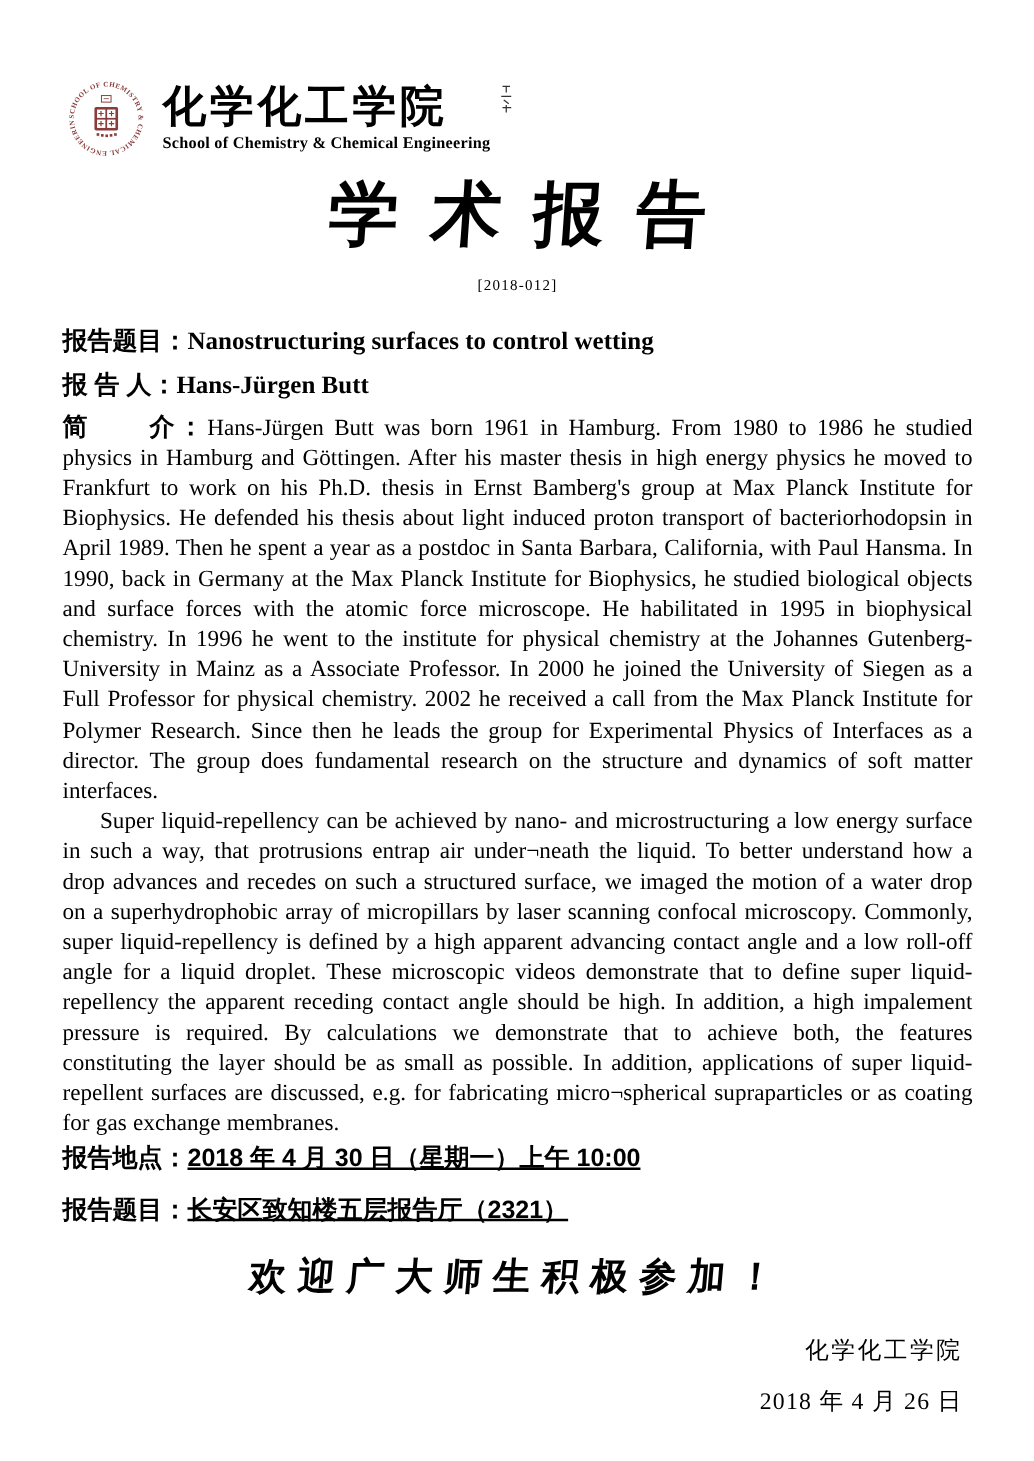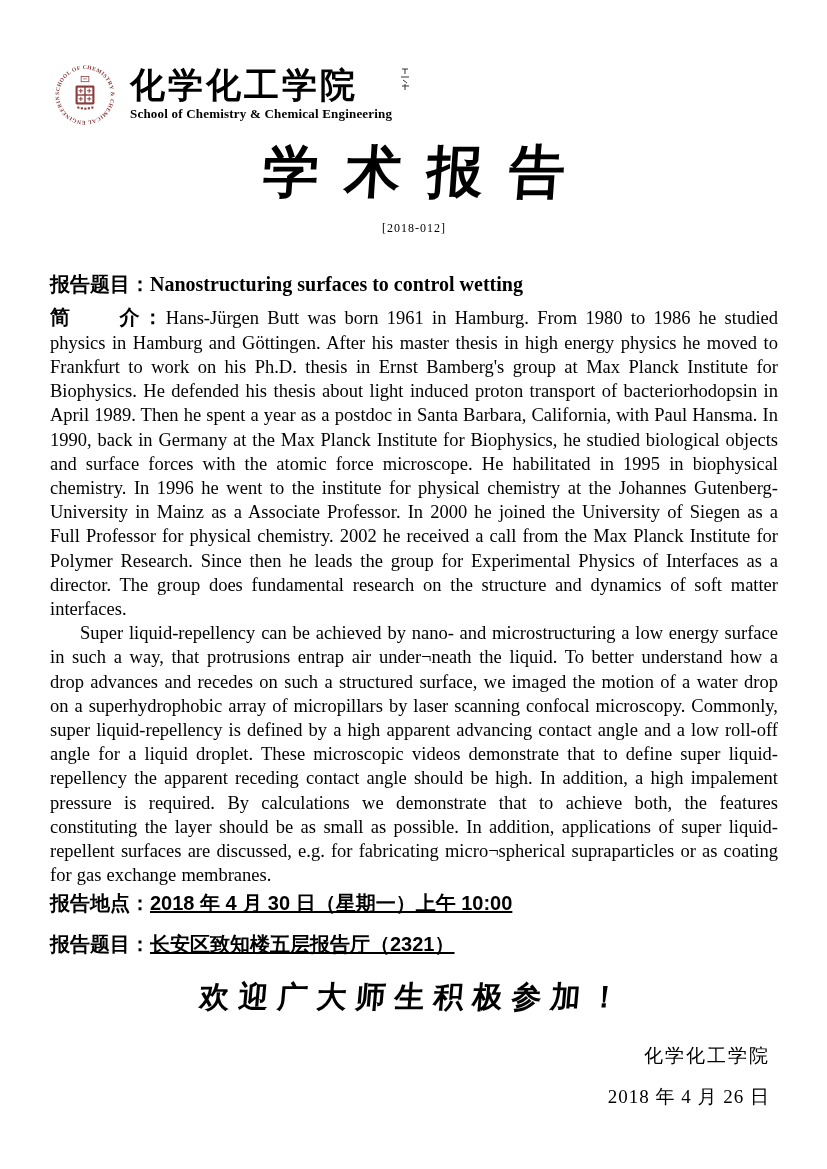--- a/index.html
+++ b/index.html
@@ -33,38 +33,38 @@
     font-size:56px; font-weight:900; line-height:1.1;
     letter-spacing:26px; text-indent:26px;
     transform:skewX(-4deg);
   }
   .issue-no {
     text-align:center; font-size:12px; letter-spacing:1px;
     margin-top:17px; font-family:"Liberation Serif","DejaVu Serif",serif;
   }
   
   .field { font-size:20px; line-height:25px; }
-  .field-topic { margin-top:36px; }
+  .field-topic { margin-top:25px; }
   .field-speaker { margin-top:10px; }
   .field-affil { margin-top:6px; }
   .flabel {
     font-weight:bold;
     font-family:"Liberation Sans","DejaVu Sans",sans-serif;
   }
   .fvalue { font-weight:bold; }
   
   .para {
     font-size:18.5px; line-height:24.2px; text-align:justify;
     margin:0; word-spacing:0.5px;
   }
   .para-bio { margin-top:9px; }
   .para-abstract { text-indent:30px; }
   .intro-label {
     font-weight:bold; font-size:20px;
-    font-family:Liberation Mono, monospace;
+    font-family:Liberation Sans, sans-serif;
   }
   
   .line-time { margin-top:3px; font-size:20px; line-height:26px; }
   .line-loc  { margin-top:15px; font-size:20px; line-height:26px; }
   .line-time .flabel, .line-loc .flabel,
   .line-time .fvalue, .line-loc .fvalue { font-weight:bold; }
   .line-time .fvalue, .line-loc .fvalue {
     font-family:"Liberation Sans","DejaVu Sans",sans-serif;
     text-decoration:underline;
   }
@@ -126,20 +126,23 @@
     </div>
   </div>
 
   <h1 class="doc-title">学术报告</h1>
 
   <div class="issue-no">[2018-012]</div>
 
   <div class="field field-topic">
     <span class="flabel">报告题目：</span><span class="fvalue">Nanostructuring surfaces to control wetting</span>
   </div>
+  <div class="field field-speaker">
+    <span class="flabel">报 告 人：</span><span class="fvalue">Hans-Jürgen Butt</span>
+  </div>
 
   <p class="para para-bio">
     <span class="intro-label">简　　介：</span><span>Hans-Jürgen Butt was born 1961 in Hamburg. From 1980 to 1986 he studied physics in Hamburg and Göttingen. After his master thesis in high energy physics he moved to Frankfurt to work on his Ph.D. thesis in Ernst Bamberg's group at Max Planck Institute for Biophysics. He defended his thesis about light induced proton transport of bacteriorhodopsin in April 1989. Then he spent a year as a postdoc in Santa Barbara, California, with Paul Hansma. In 1990, back in Germany at the Max Planck Institute for Biophysics, he studied biological objects and surface forces with the atomic force microscope. He habilitated in 1995 in biophysical chemistry. In 1996 he went to the institute for physical chemistry at the Johannes Gutenberg-University in Mainz as a Associate Professor. In 2000 he joined the University of Siegen as a Full Professor for physical chemistry. 2002 he received a call from the Max Planck Institute for Polymer Research. Since then he leads the group for Experimental Physics of Interfaces as a director. The group does fundamental research on the structure and dynamics of soft matter interfaces.</span>
   </p>
 
   <p class="para para-abstract">Super liquid-repellency can be achieved by nano- and microstructuring a low energy surface in such a way, that protrusions entrap air under¬neath the liquid. To better understand how a drop advances and recedes on such a structured surface, we imaged the motion of a water drop on a superhydrophobic array of micropillars by laser scanning confocal microscopy. Commonly, super liquid-repellency is defined by a high apparent advancing contact angle and a low roll-off angle for a liquid droplet. These microscopic videos demonstrate that to define super liquid-repellency the apparent receding contact angle should be high. In addition, a high impalement pressure is required. By calculations we demonstrate that to achieve both, the features constituting the layer should be as small as possible. In addition, applications of super liquid-repellent surfaces are discussed, e.g. for fabricating micro¬spherical supraparticles or as coating for gas exchange membranes.</p>
 
   <div class="line-time">
     <span class="flabel">报告地点：</span><span class="fvalue">2018 年 4 月 30 日（星期一）上午 10:00</span>
   </div>

